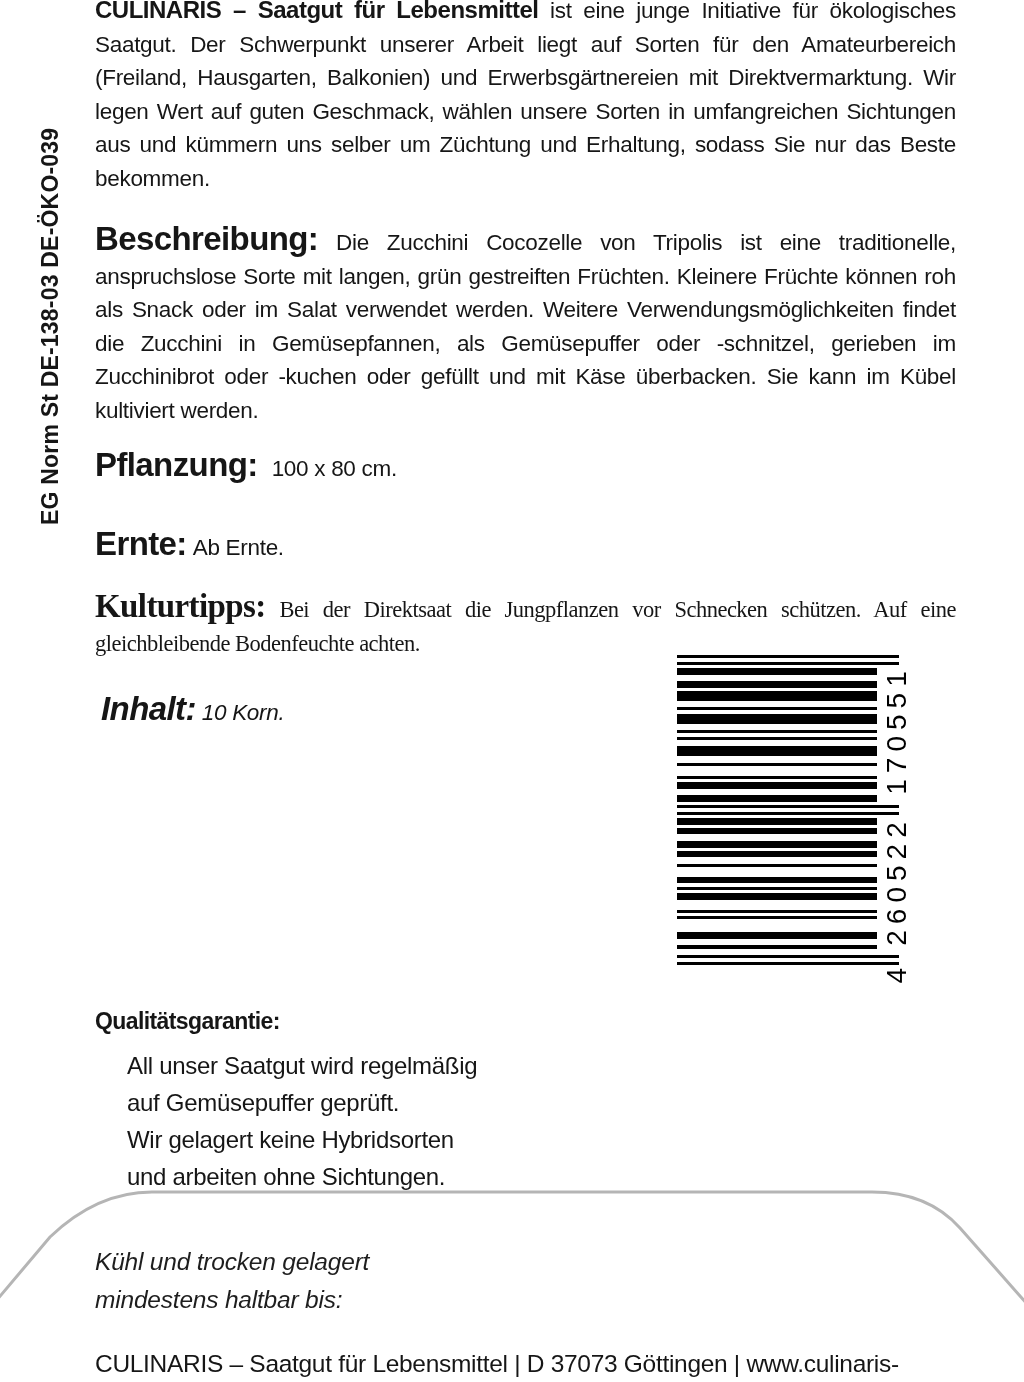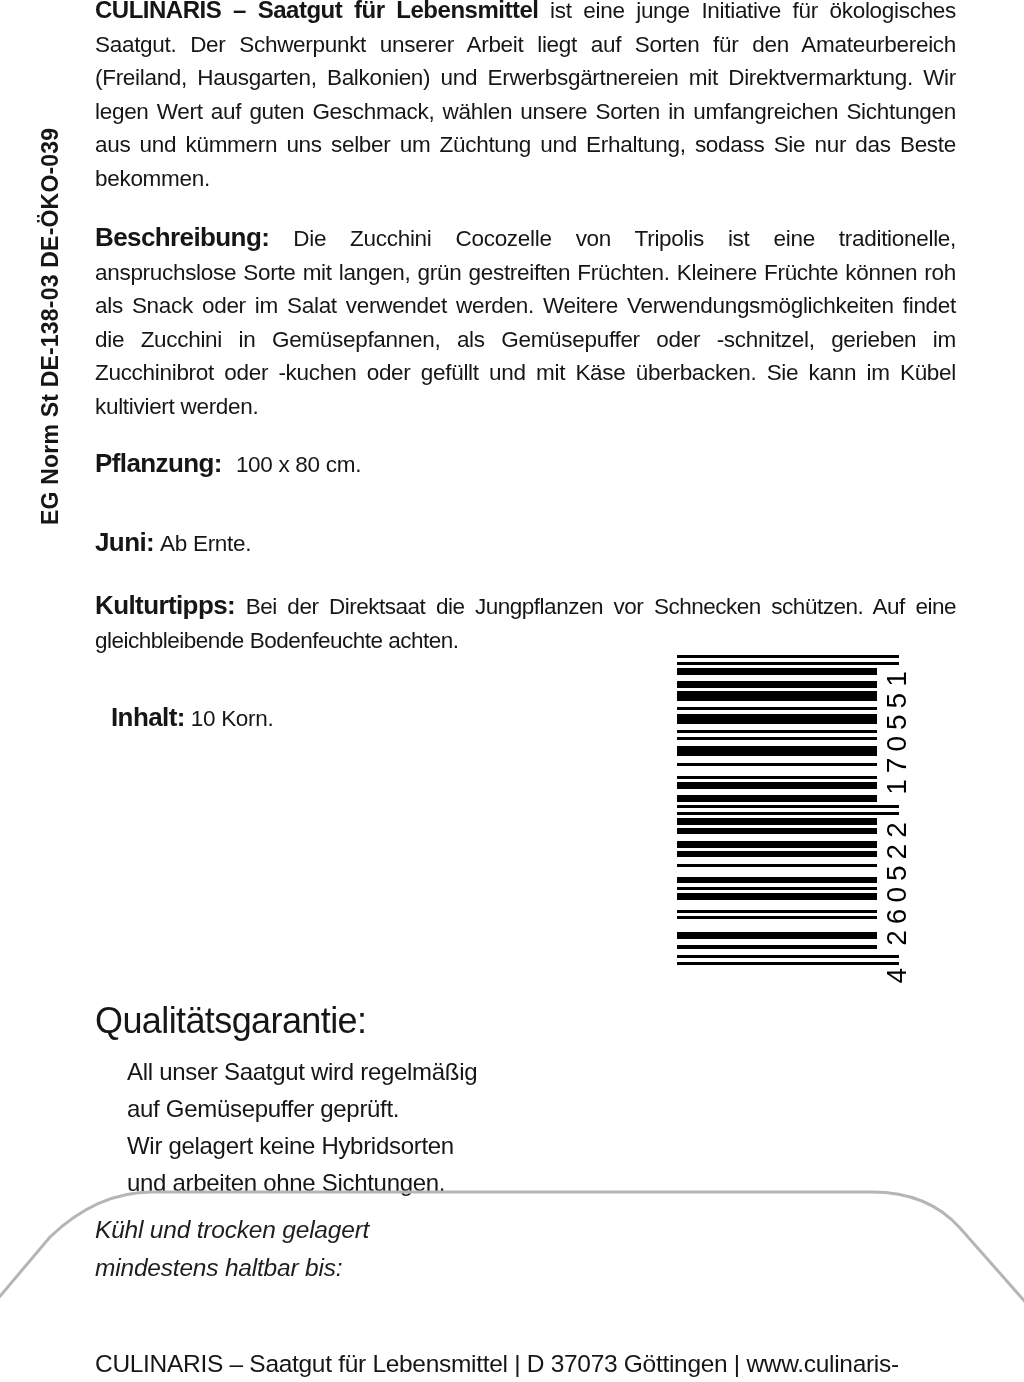--- a/index.html
+++ b/index.html
@@ -7,27 +7,27 @@
     position:relative; width:1024px; height:1382px; margin:0 auto;
     background:#ffffff; overflow:hidden;
     font-family:"Liberation Sans", sans-serif;
     color:#161616;
     -webkit-font-smoothing:antialiased;
   }
   .col { position:absolute; left:95px; width:861px; }
 
   .body-text { font-size:22.5px; line-height:33.6px; letter-spacing:-0.3px; }
   .just { text-align:justify; }
-  .h-inline { font-weight:700; font-size:26px; letter-spacing:-0.6px; line-height:1; }
+  .h-inline { font-weight:700; font-size:33px; letter-spacing:-0.6px; line-height:1; }
   .lead { font-weight:700; font-size:24px; letter-spacing:-0.5px; line-height:1; }
   .nowrap { white-space:nowrap; }
   .condense { display:inline-block; transform:scaleX(0.82); transform-origin:0 60%; white-space:nowrap; }
   .gap-wide { padding-left:14px; }
 
-  .q-head { font-weight:400; font-size:36px; letter-spacing:-0.6px; line-height:36px; margin-bottom:14px; }
+  .q-head { font-weight:700; font-size:23px; letter-spacing:-0.6px; line-height:36px; margin-bottom:8px; }
   .q-line { font-size:24px; line-height:37px; letter-spacing:-0.3px;margin-left:32px; }
 
   
   .side-wrap { position:absolute; left:28px; top:85px; width:44px; height:440px; }
   .side-inner {
     position:absolute; left:0; top:0; width:440px; height:44px;
     transform-origin:0 0; transform:rotate(-90deg) translateX(-440px);
     font-size:23px; font-weight:600; letter-spacing:0.2px; line-height:44px;
   }
 
@@ -39,46 +39,46 @@
   }
   .bc-bars { position:absolute; left:0; top:0; fill:#000000; }
   .bc-digit {
     position:absolute; top:204px; height:32px; line-height:32px;
     font-size:28px; color:#000; text-align:center;
   }
   .bc-d-lead { left:-27px; width:24px; text-align:right; letter-spacing:0; }
   .bc-d-left { left:11px; width:140px; letter-spacing:6px; text-indent:6px; }
   .bc-d-right { left:162px; width:140px; letter-spacing:6px; text-indent:6px; }
 
-  .storage { font-size:24.5px; font-style:italic; line-height:38px; letter-spacing:-0.2px; color:#1e1e1e; }
+  .storage { font-size:24.5px; font-style:italic; line-height:38px; letter-spacing:-0.2px; color:#1e1e1e;margin-top:32px; }
   .footer { font-size:24.5px; line-height:30px; letter-spacing:-0.3px; }
 
   .flap-svg { position:absolute; left:0; top:0; pointer-events:none; }
 </style>
 </head>
 <body>
 
 <div class="page">
 
   <div class="side-wrap">
     <div class="side-inner">EG Norm St DE-138-03 DE-ÖKO-039</div>
   </div>
 
   <p class="col body-text just" style="top:-6px; margin:0;"><span class="lead">CULINARIS – Saatgut für Lebensmittel</span><span> ist eine junge Initiative für ökologisches Saatgut. Der Schwerpunkt unserer Arbeit liegt auf Sorten für den Amateurbereich (Freiland, Hausgarten, Balkonien) und Erwerbsgärtnereien mit Direktvermarktung. Wir legen Wert auf guten Geschmack, wählen unsere Sorten in umfangreichen Sichtungen aus und kümmern uns selber um Züchtung und Erhaltung, sodass Sie nur das Beste bekommen.</span></p>
 
   <p class="col body-text just" style="top:222px; margin:0;"><span class="h-inline">Beschreibung:</span><span> Die Zucchini Cocozelle von Tripolis ist eine traditionelle, anspruchslose Sorte mit langen, grün gestreiften Früchten. Kleinere Früchte können roh als Snack oder im Salat verwendet werden. Weitere Verwendungsmöglichkeiten findet die Zucchini in Gemüsepfannen, als Gemüsepuffer oder -schnitzel, gerieben im Zucchinibrot oder -kuchen oder gefüllt und mit Käse überbacken. Sie kann im Kübel kultiviert werden.</span></p>
 
 
   <p class="col body-text nowrap" style="top:448px; margin:0;"><span class="h-inline">Pflanzung:</span><span class="gap-wide">100 x 80 cm.</span></p>
 
-  <p class="col body-text nowrap" style="top:527px; margin:0;"><span class="h-inline">Juni:</span>&nbsp;<span>Ab Ernte.</span></p>
+  <p class="col body-text nowrap" style="top:527px; margin:0;"><span class="h-inline">Ernte:</span>&nbsp;<span>Ab Ernte.</span></p>
 
-  <p class="col body-text just" style="top:590px; margin:0; letter-spacing:-0.5px;"><span class="h-inline">Kulturtipps:</span><span> Bei der Direktsaat die Jungpflanzen vor Schnecken schützen. Auf eine gleichbleibende Bodenfeuchte achten.</span></p>
+  <p class="col body-text just" style="top:590px; margin:0; letter-spacing:-0.5px;font-family:Liberation Serif, serif;"><span class="h-inline">Kulturtipps:</span><span> Bei der Direktsaat die Jungpflanzen vor Schnecken schützen. Auf eine gleichbleibende Bodenfeuchte achten.</span></p>
 
-  <p class="col body-text nowrap" style="top:686px; margin:16px;"><span class="h-inline">Inhalt:</span>&nbsp;<span>10 Korn.</span></p>
+  <p class="col body-text nowrap" style="top:686px; margin:6px;font-style:italic;"><span class="h-inline">Inhalt:</span>&nbsp;<span>10 Korn.</span></p>
 
   <div class="bc-wrap">
     <div class="bc-inner">
       <svg class="bc-bars" width="310" height="222" viewBox="0 0 310 222" shape-rendering="crispEdges">
           <rect x="0.00" y="0" width="3.26" height="222"></rect>
           <rect x="6.53" y="0" width="3.26" height="222"></rect>
           <rect x="16.32" y="0" width="3.26" height="200"></rect>
           <rect x="26.11" y="0" width="3.26" height="200"></rect>
           <rect x="29.37" y="0" width="3.26" height="200"></rect>
           <rect x="45.68" y="0" width="3.26" height="200"></rect>

